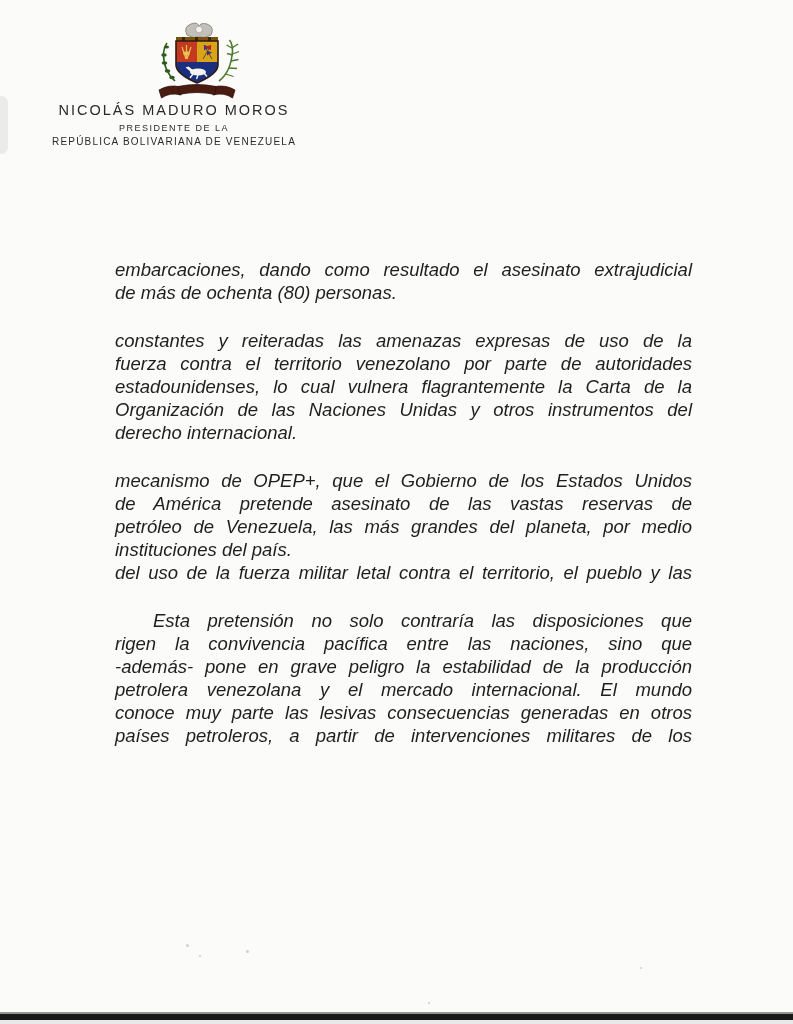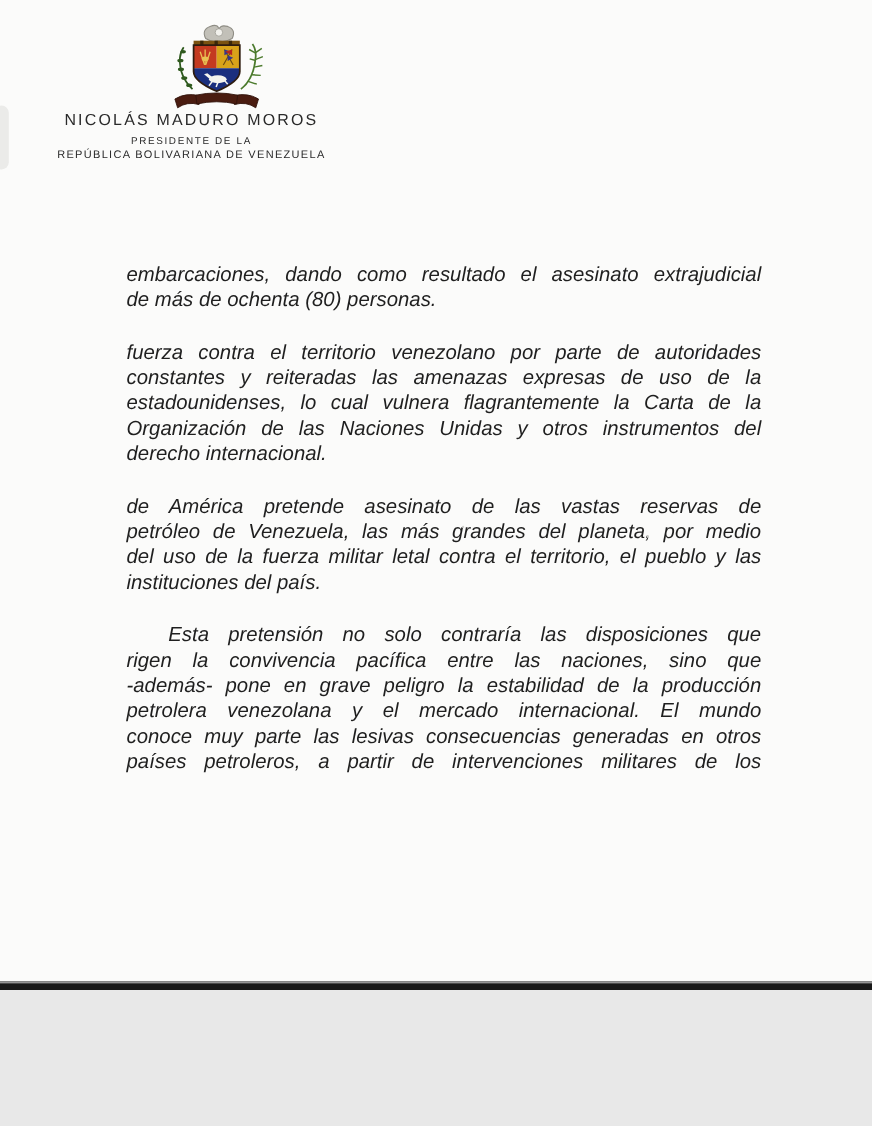--- a/index.html
+++ b/index.html
@@ -1,19 +1,19 @@
 <!DOCTYPE html>
 <html style="--page-bg: #fbfbfa; --ink: #1f1f1f; --letterhead-ink: #2a2a2a; --shield-red: #c43a20; --shield-yellow: #d9a31a; --shield-blue: #1b2f7e; --wheat-gold: #e9c254; --horse-white: #f5f4ee; --branch-green: #4b7a2c; --branch-dark-green: #2f5a1e; --ribbon-maroon: #4a1c10; --cornucopia-gray: #c2c0b8; --edge-dark: #191919;"><head>
 <meta charset="utf-8">
 <style>
   html, body { margin: 0; padding: 0; background: #e8e8e8; }
   .page {
     position: relative;
     width: 793px;
-    height: 900px;
+    height: 1020px;
     background: var(--page-bg, #fbfbfa);
     overflow: hidden;
     font-family: "Liberation Sans", sans-serif;
   }
 
   
   .emblem {
     position: absolute;
     left: 154px;
     top: 20px;
@@ -31,21 +31,21 @@
     color: var(--letterhead-ink, #2a2a2a);
   }
   .lh-name     { font-size: 14.5px; letter-spacing: 2px;   white-space: nowrap; }
   .lh-title    { font-size: 9px;    letter-spacing: 1.5px; margin-top: 5px; white-space: nowrap; }
   .lh-subtitle { font-size: 10px;   letter-spacing: 1.2px; margin-top: 3px; white-space: nowrap; }
 
   
   .doc-body {
     position: absolute;
     left: 115px;
-    top: 237px;
+    top: 258px;
     width: 577px;
     font-style: italic;
     font-size: 18.5px;
     line-height: 23px;
     color: var(--ink, #1f1f1f);
   }
   .para { margin: 0 0 25px 0; }
   .para.heading { font-weight: bold; }
   .line { text-align: justify; text-align-last: justify; }
   .line.last, .para.heading .line { text-align-last: left; }
@@ -163,31 +163,32 @@
       <div class="lh-subtitle">REPÚBLICA BOLIVARIANA DE VENEZUELA</div>
     </div>
   </div>
 
   <div class="doc-body">
       <div class="para">
         <div class="line">embarcaciones, dando como resultado el asesinato extrajudicial</div>
         <div class="line last">de más de ochenta (80) personas.</div>
       </div>
       <div class="para">
+        <div class="line">constantes y reiteradas las amenazas expresas de uso de la</div>
         <div class="line">fuerza contra el territorio venezolano por parte de autoridades</div>
-        <div class="line">constantes y reiteradas las amenazas expresas de uso de la</div>
         <div class="line">estadounidenses, lo cual vulnera flagrantemente la Carta de la</div>
         <div class="line">Organización de las Naciones Unidas y otros instrumentos del</div>
         <div class="line last">derecho internacional.</div>
       </div>
       <div class="para">
+        <div class="line">mecanismo de OPEP+, que el Gobierno de los Estados Unidos</div>
         <div class="line">de América pretende asesinato de las vastas reservas de</div>
         <div class="line">petróleo de Venezuela, las más grandes del planeta, por medio</div>
+        <div class="line last">instituciones del país.</div>
         <div class="line">del uso de la fuerza militar letal contra el territorio, el pueblo y las</div>
-        <div class="line last">instituciones del país.</div>
       </div>
       <div class="para">
         <div class="line indent">Esta pretensión no solo contraría las disposiciones que</div>
         <div class="line">rigen la convivencia pacífica entre las naciones, sino que</div>
         <div class="line">-además- pone en grave peligro la estabilidad de la producción</div>
         <div class="line">petrolera venezolana y el mercado internacional. El mundo</div>
         <div class="line">conoce muy parte las lesivas consecuencias generadas en otros</div>
         <div class="line">países petroleros, a partir de intervenciones militares de los</div>
       </div>
     </div>

